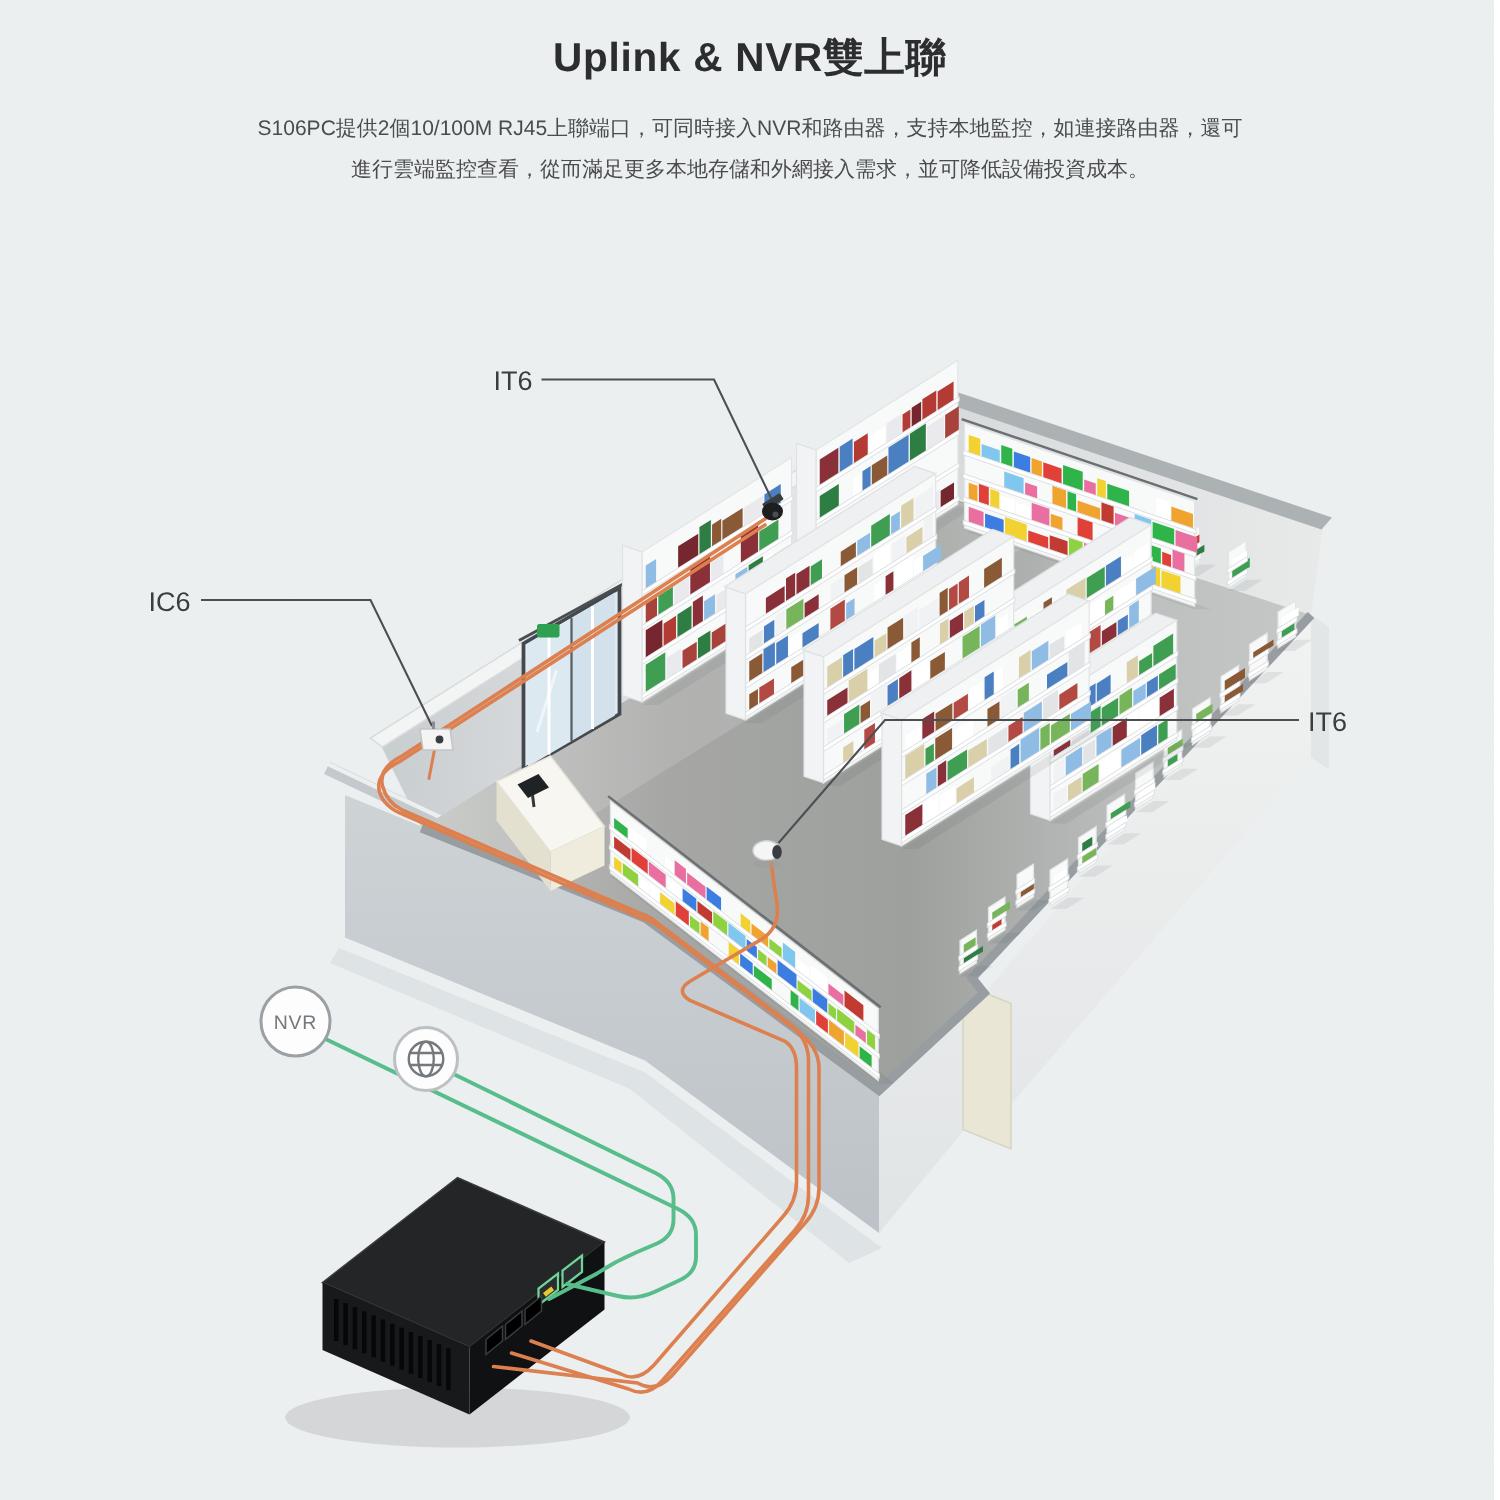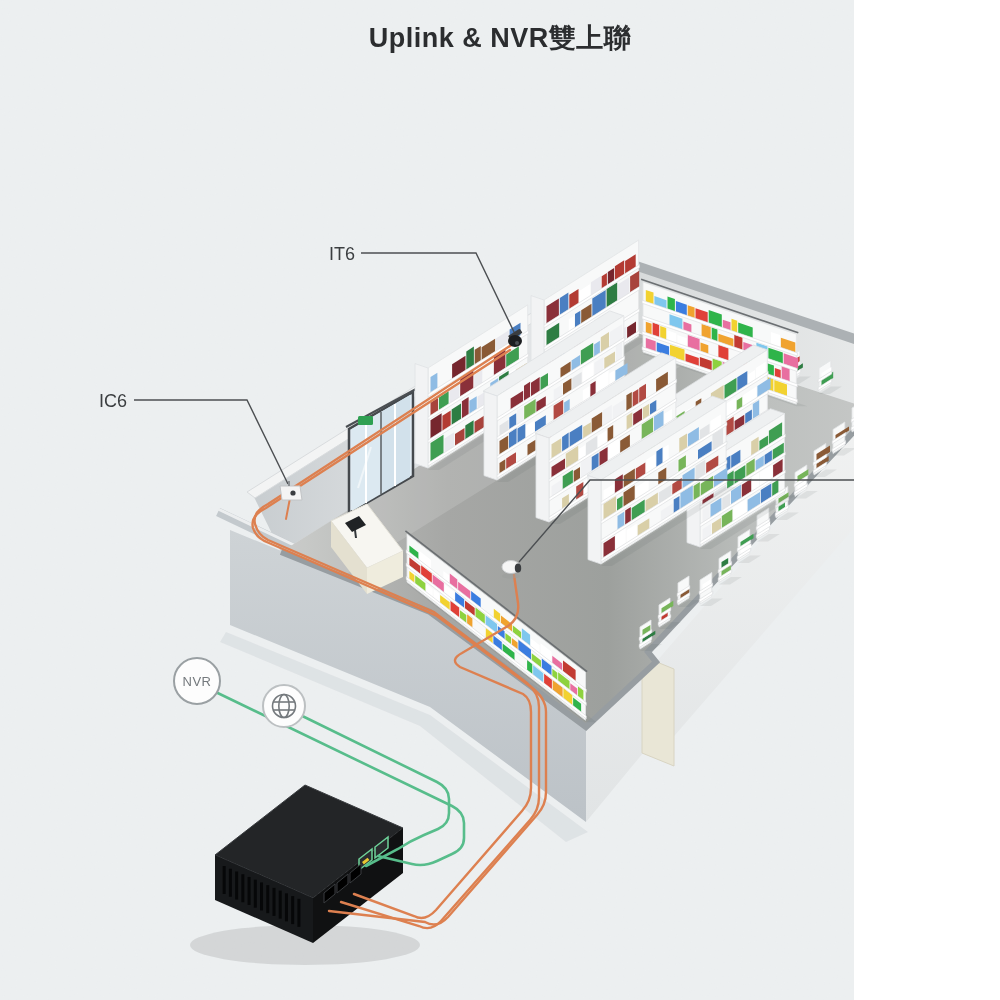--- a/index.html
+++ b/index.html
@@ -1,18 +1,18 @@
 <!DOCTYPE html>
 <html><head>
 <meta charset="utf-8">
 <style>
   html,body{margin:0;padding:0;}
   .canvas{
     position:relative;
-    width:854px;height:1000px;
+    width:996px;height:1000px;
     background:#edf0f1;
     overflow:hidden;
     font-family:"Liberation Sans","DejaVu Sans",sans-serif;
   }
   .hdr{position:absolute;top:0;left:0;width:1000px;text-align:center;z-index:5;}
   .hdr h1{
     margin:20px 0 0 0;
     font-size:27px;font-weight:700;color:#2b2d2f;letter-spacing:.5px;
   }
   .hdr .desc{
@@ -22,20 +22,24 @@
   svg.scene{position:absolute;top:0;left:0;z-index:1;}
   .lbl{font-size:18px;fill:#3b3e40;}
   .nvrtxt{font-size:13px;fill:#74797d;letter-spacing:.5px;}
 </style>
 </head>
 <body>
 <div class="canvas">
 
 <div class="hdr">
   <h1>Uplink &amp; NVR雙上聯</h1>
+  <div class="desc">
+    <div>S106PC提供2個10/100M RJ45上聯端口，可同時接入NVR和路由器，支持本地監控，如連接路由器，還可</div>
+    <div>進行雲端監控查看，從而滿足更多本地存儲和外網接入需求，並可降低設備投資成本。</div>
+  </div>
 </div>
 
 <svg class="scene" width="1000" height="1000" viewBox="0 0 1000 1000">
   <defs>
     <linearGradient id="floorG" x1="0" y1="0" x2="1" y2="0">
       <stop offset="0" stop-color="#c2c4c2"></stop>
       <stop offset="0.28" stop-color="#a6a7a5"></stop>
       <stop offset="0.55" stop-color="#9da09d"></stop>
       <stop offset="0.8" stop-color="#bcbfbd"></stop>
       <stop offset="1" stop-color="#c6c8c7"></stop>

